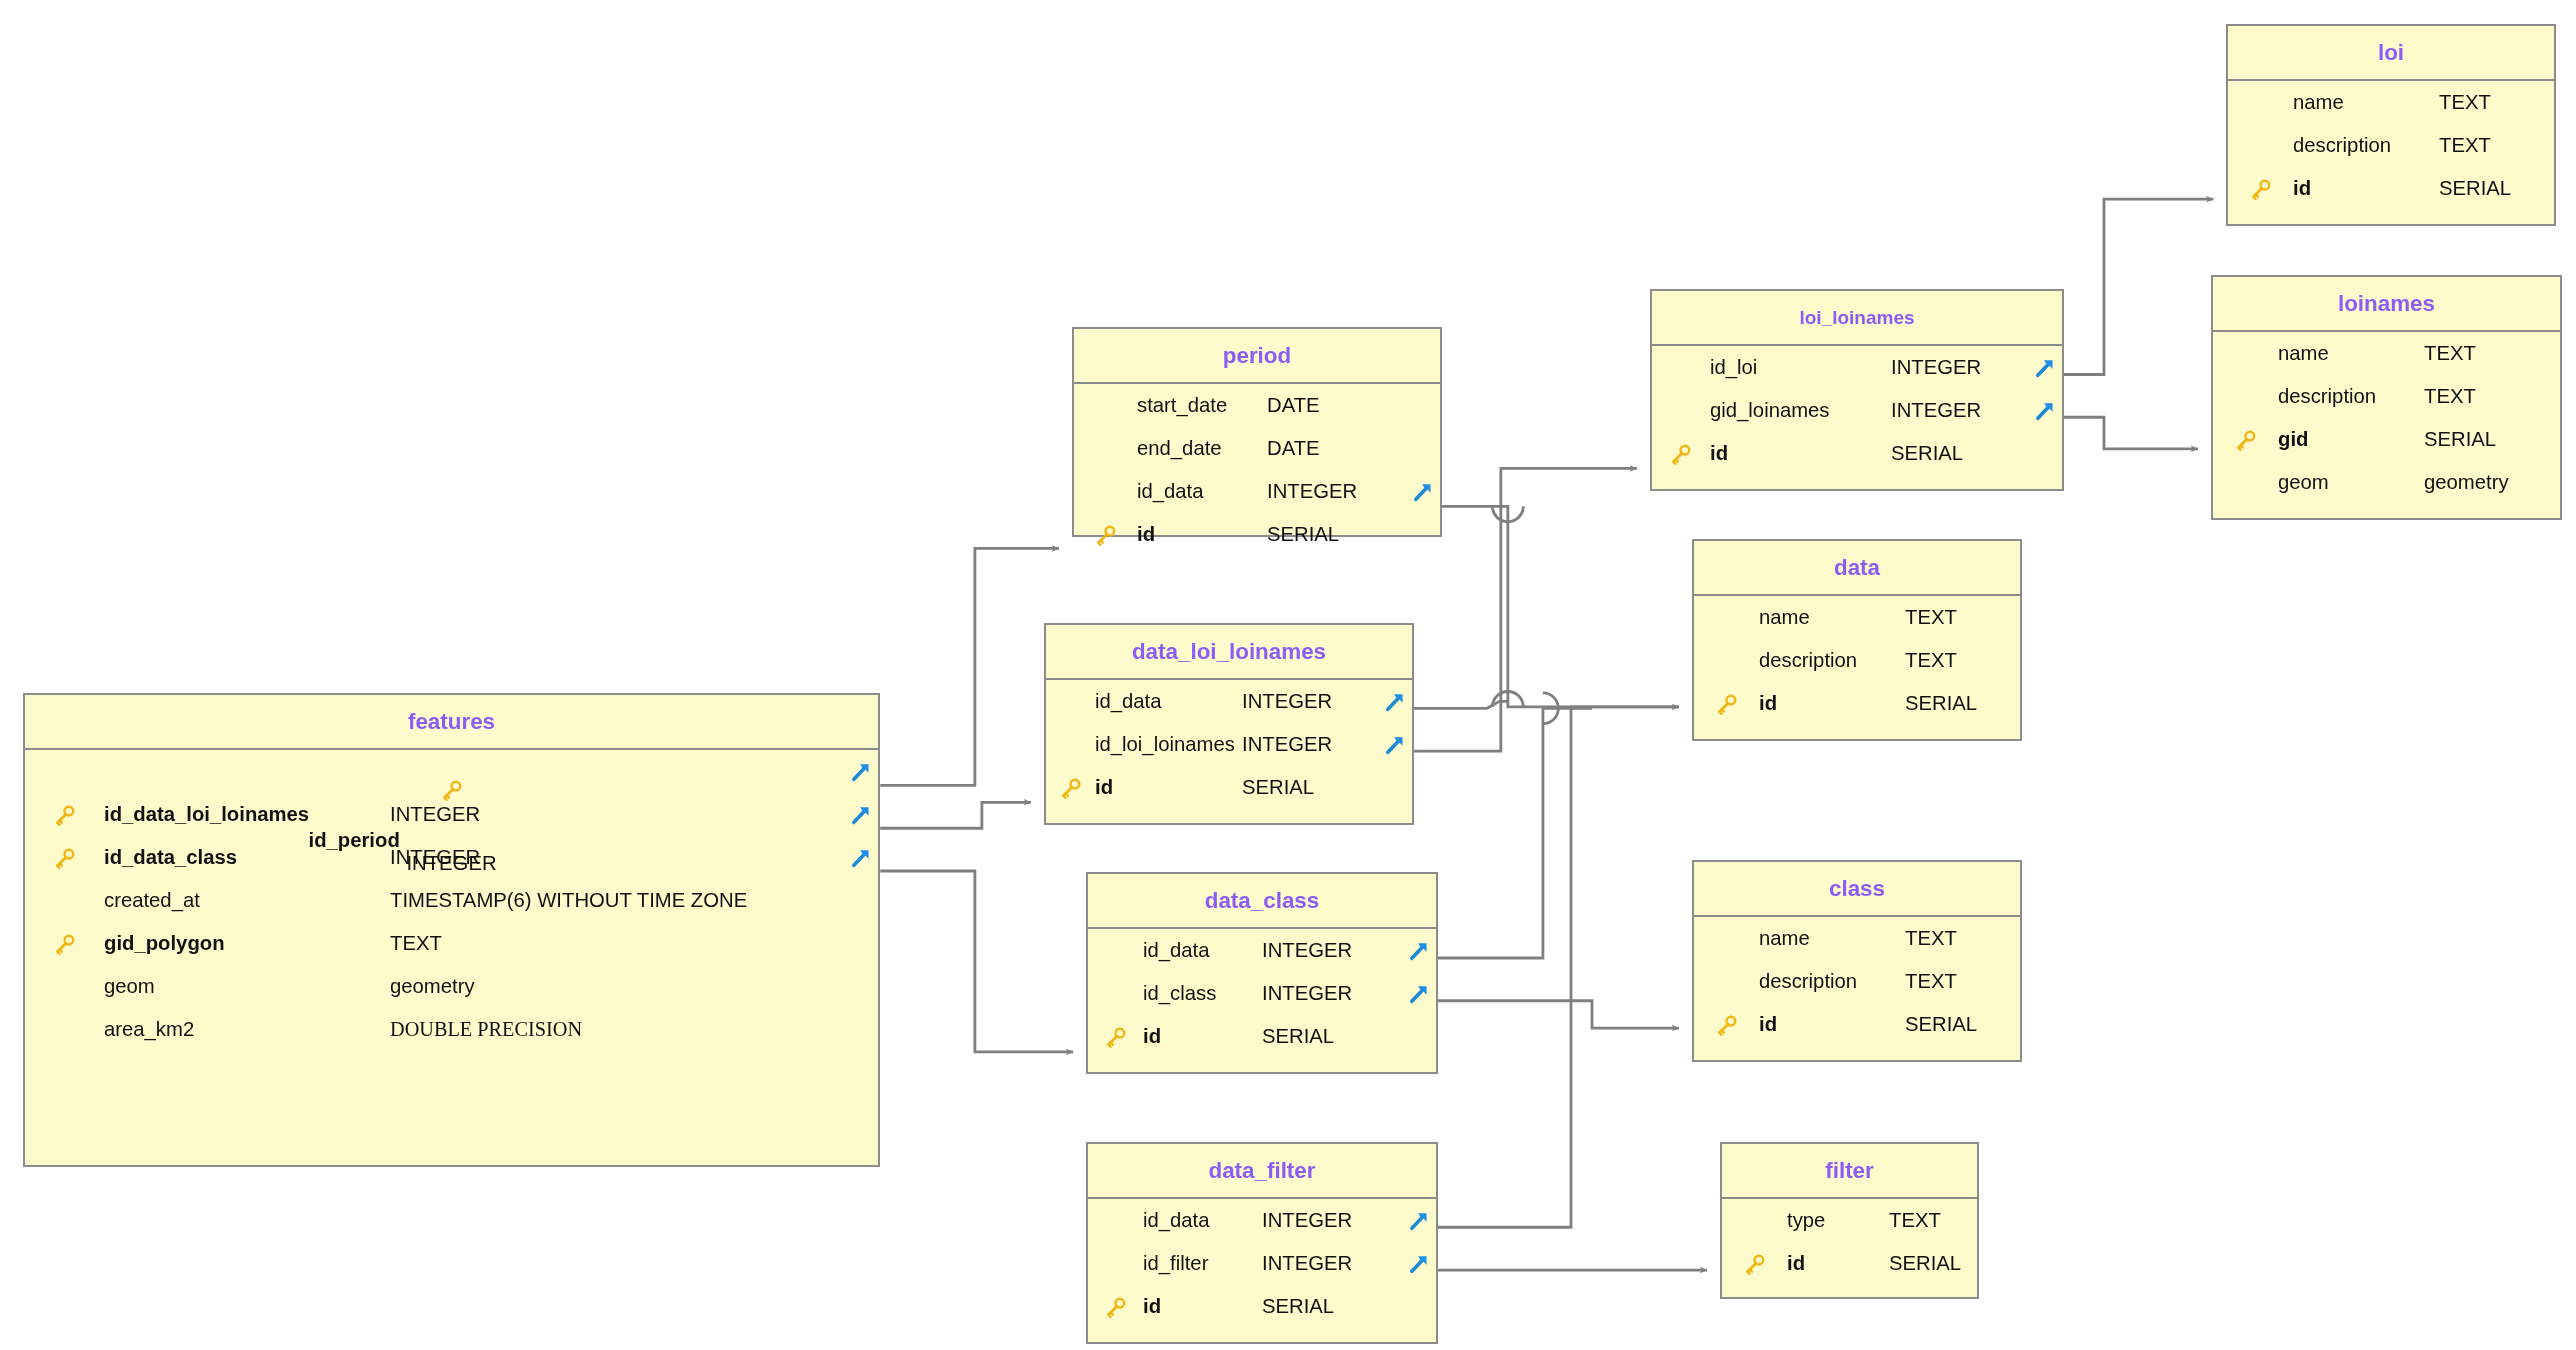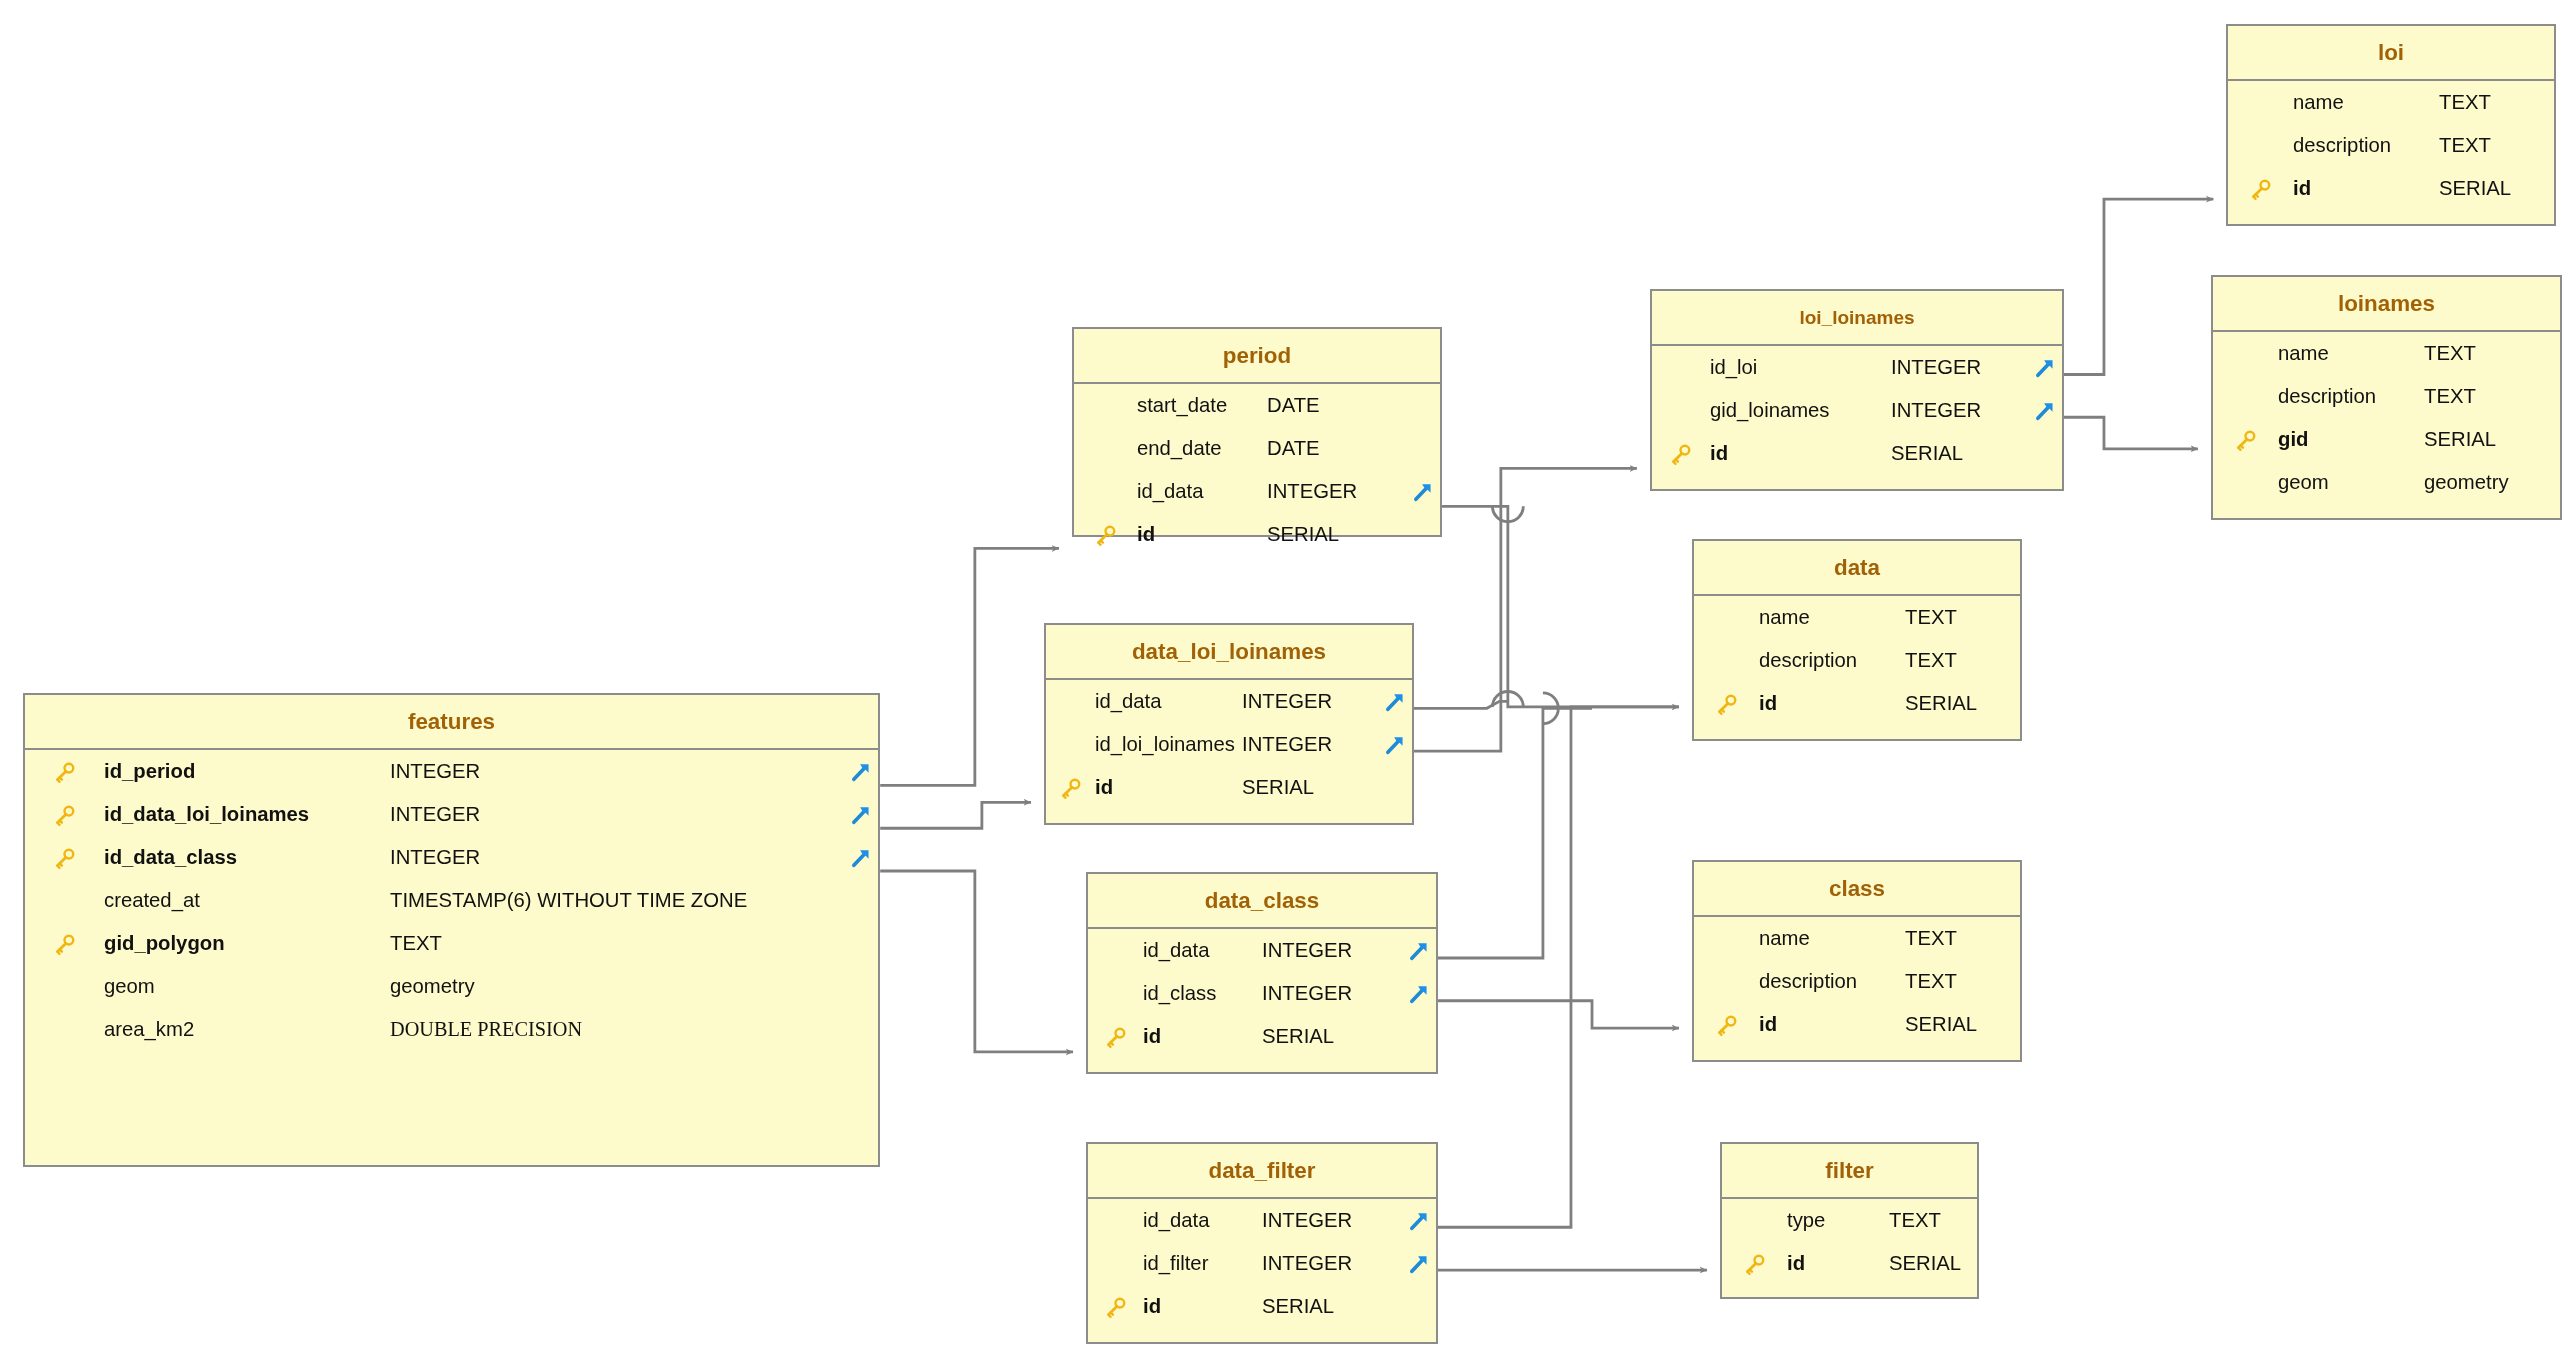--- a/index.html
+++ b/index.html
@@ -1,21 +1,21 @@
 <!DOCTYPE html>
 <html style="font-size:11.2px"><head>
 <meta charset="utf-8">
 <style>
   html,body{margin:0;padding:0;background:#ffffff;}
   body{font-family:"Liberation Sans", sans-serif;}
   #canvas{position:relative;width:2576px;height:1350px;background:#ffffff;overflow:hidden;}
   #edges{position:absolute;left:0;top:0;width:2576px;height:1350px;pointer-events:none;}
 
   .tbl{position:absolute;background:#FDFACB;border:2.1px solid #8C8C8C;box-sizing:border-box;}
-  .tbl-title{text-align:center;font-weight:bold;color:#a16207;border-bottom:2.1px solid #8C8C8C;
+  .tbl-title{text-align:center;font-weight:bold;color:#8b5cf6;border-bottom:2.1px solid #8C8C8C;
              box-sizing:border-box;display:flex;align-items:center;justify-content:center;}
   .tbl-body{box-sizing:border-box;}
   .row{display:flex;align-items:center;box-sizing:border-box;position:relative;}
   .kcell{width:41px;flex:0 0 41px;display:flex;align-items:center;justify-content:center;}
   .namecell{flex:0 0 auto;color:#111;white-space:nowrap;}
   .typecell{flex:0 0 auto;color:#111;white-space:nowrap;}
   .fkcell{position:absolute;right:7px;top:50%;transform:translateY(-50%);
           display:flex;align-items:center;justify-content:center;}
   .pk{font-weight:bold;}
   .key-icon{display:block;}
@@ -58,21 +58,21 @@
       <path d="M2942,595 L3000,595 L3000,640 L3134,640" marker-end="url(#arrowhead)"></path>
 
       <path d="M2128,1008 A14,14 0 0,1 2172,1008"></path>
       <path d="M2128,722 A14,14 0 0,0 2172,722"></path>
       <path d="M2200,988 A14,14 0 0,1 2200,1032"></path>
     </g>
   </svg>
 <div class="tbl" style="left: 23px; top: 693px; width: 857px; height: 474px;">
       <div class="tbl-title" style="height: 55px; font-size: 22.4px;">features</div>
       <div class="tbl-body">
-        <div class="row" style="height: 43px;">
+        <div class="row" style="height: 43px; flex-direction: column;">
           <span class="kcell" style="flex: 0 0 79px; width: 79px;">
             <svg class="key-icon" width="24" height="24" viewBox="0 0 34 34" xmlns="http://www.w3.org/2000/svg">
               <circle cx="22.5" cy="11.5" r="6.2" fill="none" stroke="#F0B714" stroke-width="3.4"></circle>
               <path d="M18.4 16.0 L6.5 27.6" stroke="#F0B714" stroke-width="4" stroke-linecap="round" fill="none"></path>
               <path d="M9.4 24.7 L12.6 27.9" stroke="#F0B714" stroke-width="3.4" stroke-linecap="round" fill="none"></path>
               <path d="M6.2 27.9 L9.2 30.9" stroke="#F0B714" stroke-width="3.4" stroke-linecap="round" fill="none"></path>
             </svg>
           </span>
           <span class="namecell pk" style="font-size: 20.3px; width: 286px;">id_period</span>
           <span class="typecell" style="font-size: 20.3px;">INTEGER</span>

